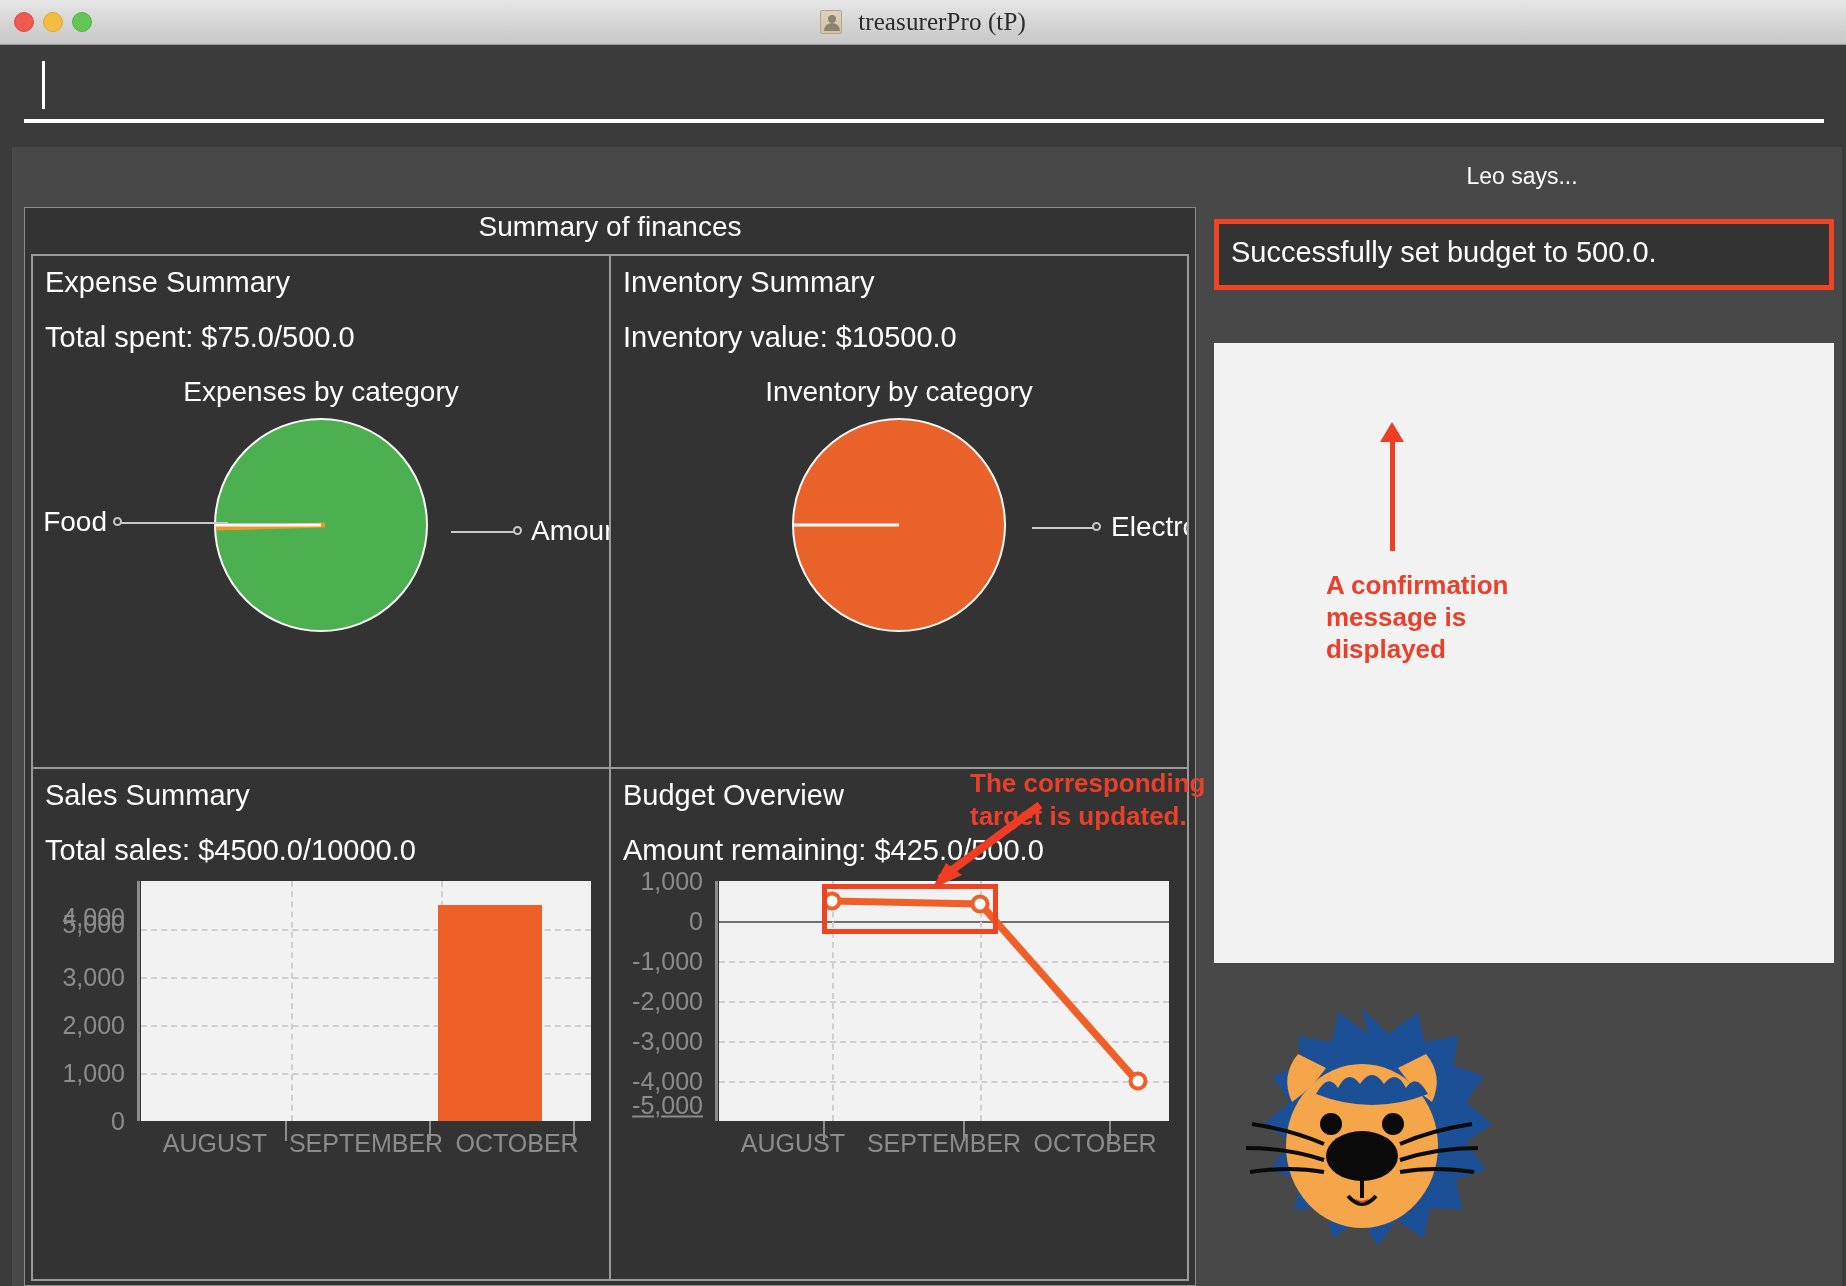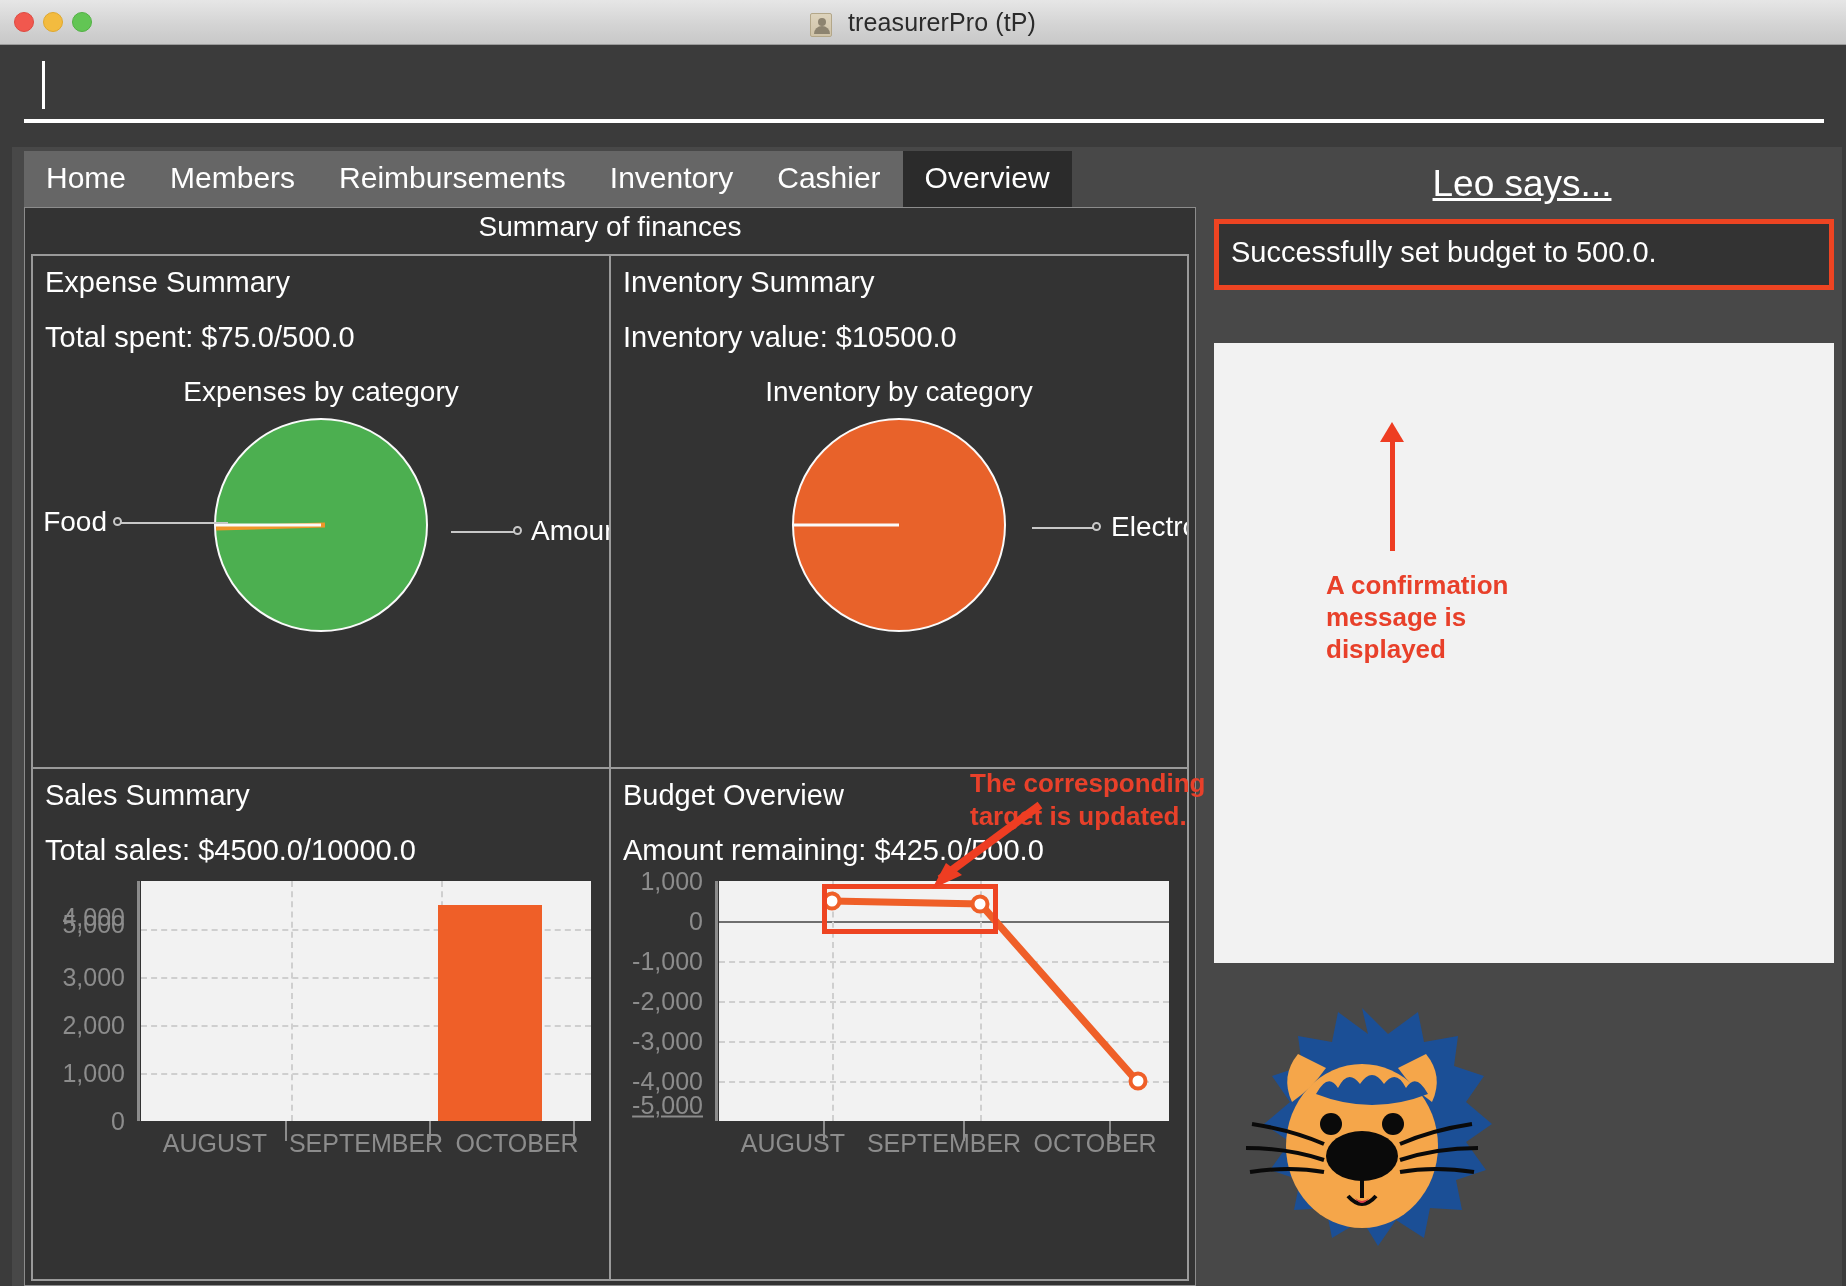--- a/index.html
+++ b/index.html
@@ -26,21 +26,21 @@
   }
   .traffic {
     position: absolute; left: 14px; top: 12px;
     display: flex; gap: 9px;
   }
   .light { width: 20px; height: 20px; border-radius: 50%; }
   .light.red    { background: #f1584e; border: 1px solid #de4a41; }
   .light.yellow { background: #f3bb3f; border: 1px solid #dfa82e; }
   .light.green  { background: #62c554; border: 1px solid #52b144; }
 
-  .title-wrap { display: flex; align-items: flex-end; gap: 16px; }
+  .title-wrap { display: flex; align-items: center; gap: 16px; font-family: Liberation Serif, serif; }
   .title-icon {
     width: 22px; height: 24px;
     background: linear-gradient(to bottom, #ddd3bc, #cfc3a8);
     border: 1px solid #b3a789; border-radius: 2px;
     position: relative;
   }
   .title-icon::before {
     content: ""; position: absolute; left: 7px; top: 4px;
     width: 8px; height: 8px; border-radius: 50%; background: #8d8470;
   }
@@ -220,23 +220,22 @@
     transform: translate(-50%, -50%);
   }
 
   
   .right-pane {
     position: relative;
     width: 640px;
     background: #484848;
   }
   .leo-says {
-    text-align: center; color: #ffffff; font-size: 37px;
+    text-align: center; color: #ffffff; font-size: 23px;
     padding-top: 16px;
-    text-decoration: underline;
   }
   .leo-msgbox {
     position: absolute; left: 12px; top: 72px; right: 8px;
     background: #333333;
     border: 5px solid #ee4422;
     padding: 10px 12px 14px 12px;
     color: #ffffff; font-size: 29px; line-height: 1.28;
   }
   .leo-panel {
     position: absolute; left: 12px; top: 196px; right: 8px; height: 620px;
@@ -298,28 +297,20 @@
   <div class="command-area">
     <div class="caret"></div>
     <div class="command-underline"></div>
   </div>
   <div class="gap-strip"></div>
 
   <div class="body-row">
 
     <div class="left-pane">
 
-      <div class="tabbar">
-        <div class="tab">Home</div>
-        <div class="tab">Members</div>
-        <div class="tab">Reimbursements</div>
-        <div class="tab">Inventory</div>
-        <div class="tab">Cashier</div>
-        <div class="tab active">Overview</div>
-      </div>
 
       <div class="content-frame">
         <div class="frame-caption">Summary of finances</div>
 
         <div class="grid-2x2">
 
           <div class="cell">
             <div class="cell-title">Expense Summary</div>
             <div class="cell-sub">Total spent: $75.0/500.0</div>
             <div class="chart-title">Expenses by category</div>

